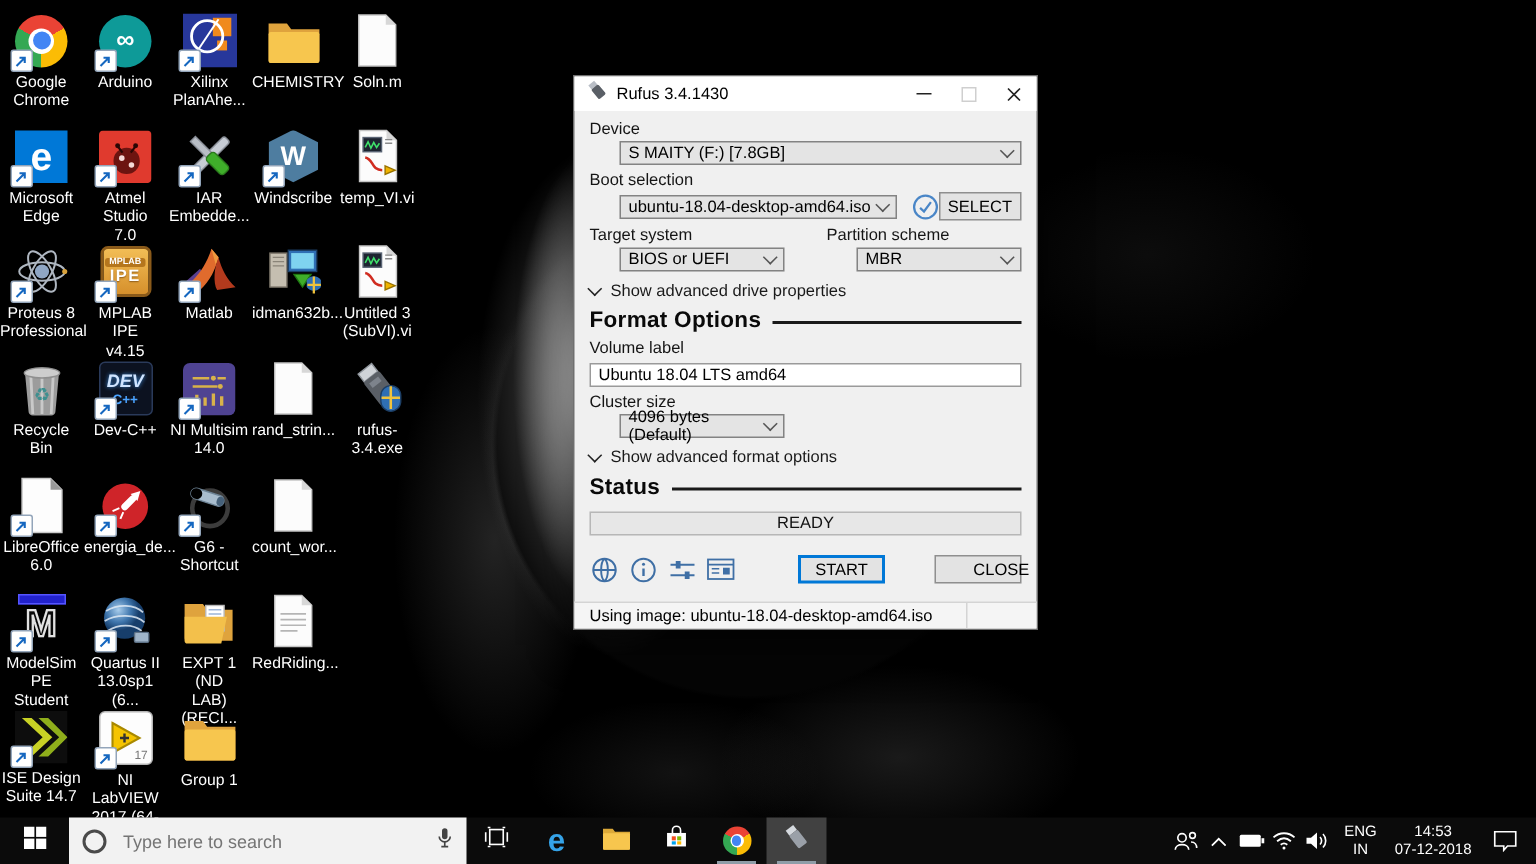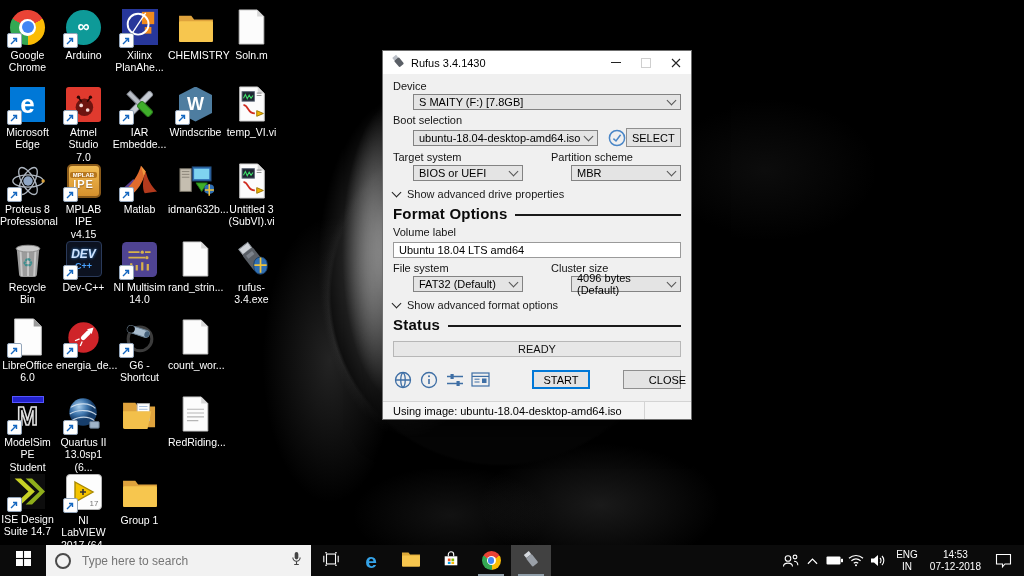--- a/index.html
+++ b/index.html
@@ -527,20 +527,24 @@
       </div>
       <div class="desk-icon" style="left: 112px; top: 395px;">
         <div class="di-img">
           <svg width="38" height="32" viewBox="0 0 40 34">
             <path d="M2 5 h13 l3 4 h18 v22 H4 a2 2 0 0 1 -2 -2 z" fill="#dfa33d"></path>
             <rect x="17" y="6" width="13" height="18" fill="#fff" stroke="#b9b9b9"></rect>
             <path d="M19 9 h9 M19 12 h9 M19 15 h9" stroke="#9db6d9" stroke-width="1"></path>
             <path d="M2 14 h30 l-4 19 H4 a2 2 0 0 1 -2 -2 z" fill="#f3c04b"></path>
           </svg>
         </div>
+        <div class="di-label">
+          <div>EXPT 1 (ND</div>
+          <div>LAB) (RECI...</div>
+        </div>
       </div>
       <div class="desk-icon" style="left: 168px; top: 395px;">
         <div class="di-img">
           <svg width="29" height="36" viewBox="0 0 30 38">
             <path d="M2 1 h19 l7 7 v29 H2 z" fill="#fcfcfc" stroke="#c5c5c5"></path>
             <path d="M21 1 l7 7 h-7 z" fill="#d7d7d7"></path>
             <path d="M6 14 h18 M6 18 h18 M6 22 h18 M6 26 h12" stroke="#b5b5b5" stroke-width="1.2"></path>
           </svg>
         </div>
         <div class="di-label">
@@ -673,28 +677,20 @@
 
       <div class="sec">
         <b>Format Options</b>
           <div class="rule"></div>
       </div>
 
       <div class="flabel">Volume label</div>
       <input class="textinput" value="Ubuntu 18.04 LTS amd64" style="">
 
       <div class="row2">
-        <div class="col130">
-          <div class="flabel">File system</div>
-          <div class="ctrl">
-            <span>FAT32 (Default)</span>
-            <span class="cspace"></span>
-              <span class="chev"></span>
-          </div>
-        </div>
         <div class="col130">
           <div class="flabel">Cluster size</div>
           <div class="ctrl">
             <span>4096 bytes (Default)</span>
             <span class="cspace"></span>
               <span class="chev"></span>
           </div>
         </div>
       </div>
 

